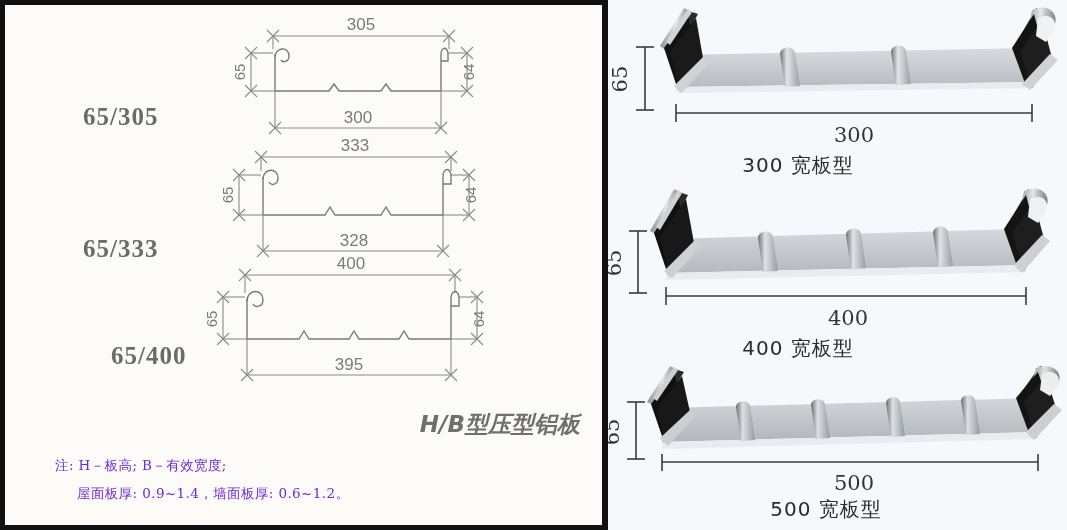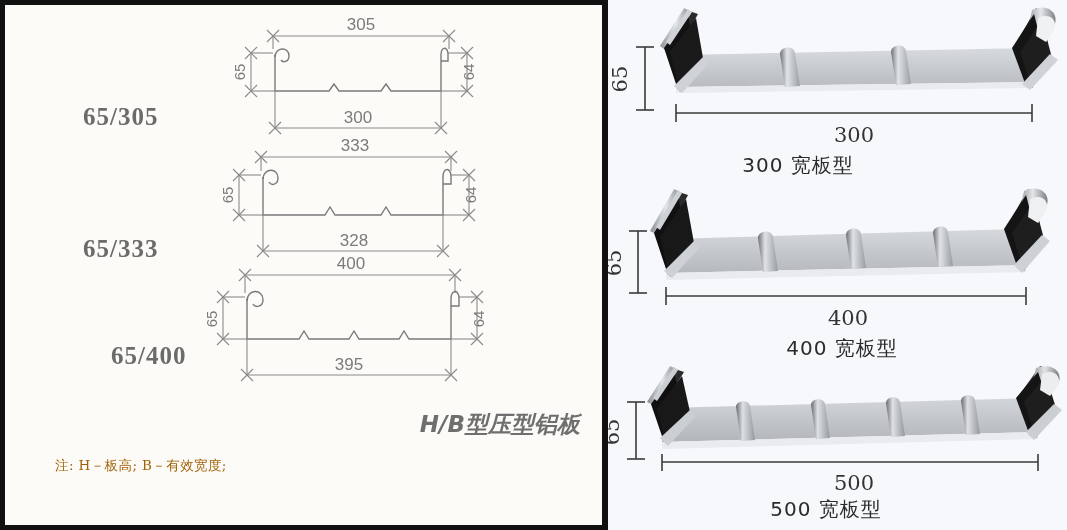--- a/index.html
+++ b/index.html
@@ -34,21 +34,21 @@
     right:22px;top:404px;
     font-size:23px;
     font-style:italic;font-weight:700;
     color:#6f6f6f;
     font-family:"DejaVu Sans",sans-serif;
     white-space:nowrap;
     letter-spacing:0px;
   }
   .note{
     position:absolute;
-    color:#a16207;
+    color:#6d28d9;
     font-family:"DejaVu Serif","Liberation Serif",serif;
     font-size:13.5px;
     white-space:nowrap;
     letter-spacing:0.4px;
   }
   .note1{left:50px;top:452px;}
   .note2{left:72px;top:480px;}
 
   svg{display:block;}
   .dimtxt{
@@ -216,20 +216,21 @@
         </g>
         <text class="dimtxt" x="168" y="14" text-anchor="middle">400</text>
         <text class="dimtxt" x="166" y="115" text-anchor="middle">395</text>
         <text class="dimtxt-sm" x="34" y="64" text-anchor="middle" transform="rotate(-90 34 64)">65</text>
         <text class="dimtxt-sm" x="301" y="64" text-anchor="middle" transform="rotate(-90 301 64)">64</text>
       </svg>
 
       <div class="title-cn">H/B型压型铝板</div>
 
       <div class="note note1">注: H－板高; B－有效宽度;</div>
+      <div class="note note2">屋面板厚: 0.9~1.4，墙面板厚: 0.6~1.2。</div>
 
     </div>
   </div>
 
   <div class="right-panel">
 
     <div class="render-block" style="top:0px;height:178px;">
       <svg width="459" height="150" viewBox="0 0 459 150">
         <defs>
           <linearGradient id="face1" x1="0" y1="0" x2="0" y2="1">
@@ -332,21 +333,21 @@
           <line x1="418" y1="104" x2="418" y2="122"></line>
         </g>
         <g stroke="#3a3a3a" stroke-width="1.6" fill="none">
           <line x1="30" y1="48" x2="30" y2="110"></line>
           <line x1="21" y1="48" x2="39" y2="48"></line>
           <line x1="21" y1="110" x2="39" y2="110"></line>
         </g>
         <text class="rdim" x="240" y="142" text-anchor="middle">400</text>
         <text class="rdim" x="13" y="80" text-anchor="middle" transform="rotate(-90 13 80)">65</text>
       </svg>
-      <div class="caption" style="top:152px;margin-left:44px;">400 宽板型</div>
+      <div class="caption" style="top:152px;">400 宽板型</div>
     </div>
 
     <div class="render-block" style="top:362px;height:168px;">
       <svg width="459" height="135" viewBox="0 0 459 135">
         <defs>
           <linearGradient id="face3" x1="0" y1="0" x2="0" y2="1">
             <stop offset="0%" stop-color="#d2d5d9"></stop>
             <stop offset="100%" stop-color="#b2b6bb"></stop>
           </linearGradient>
           <linearGradient id="rib3" x1="0" y1="0" x2="1" y2="0">

